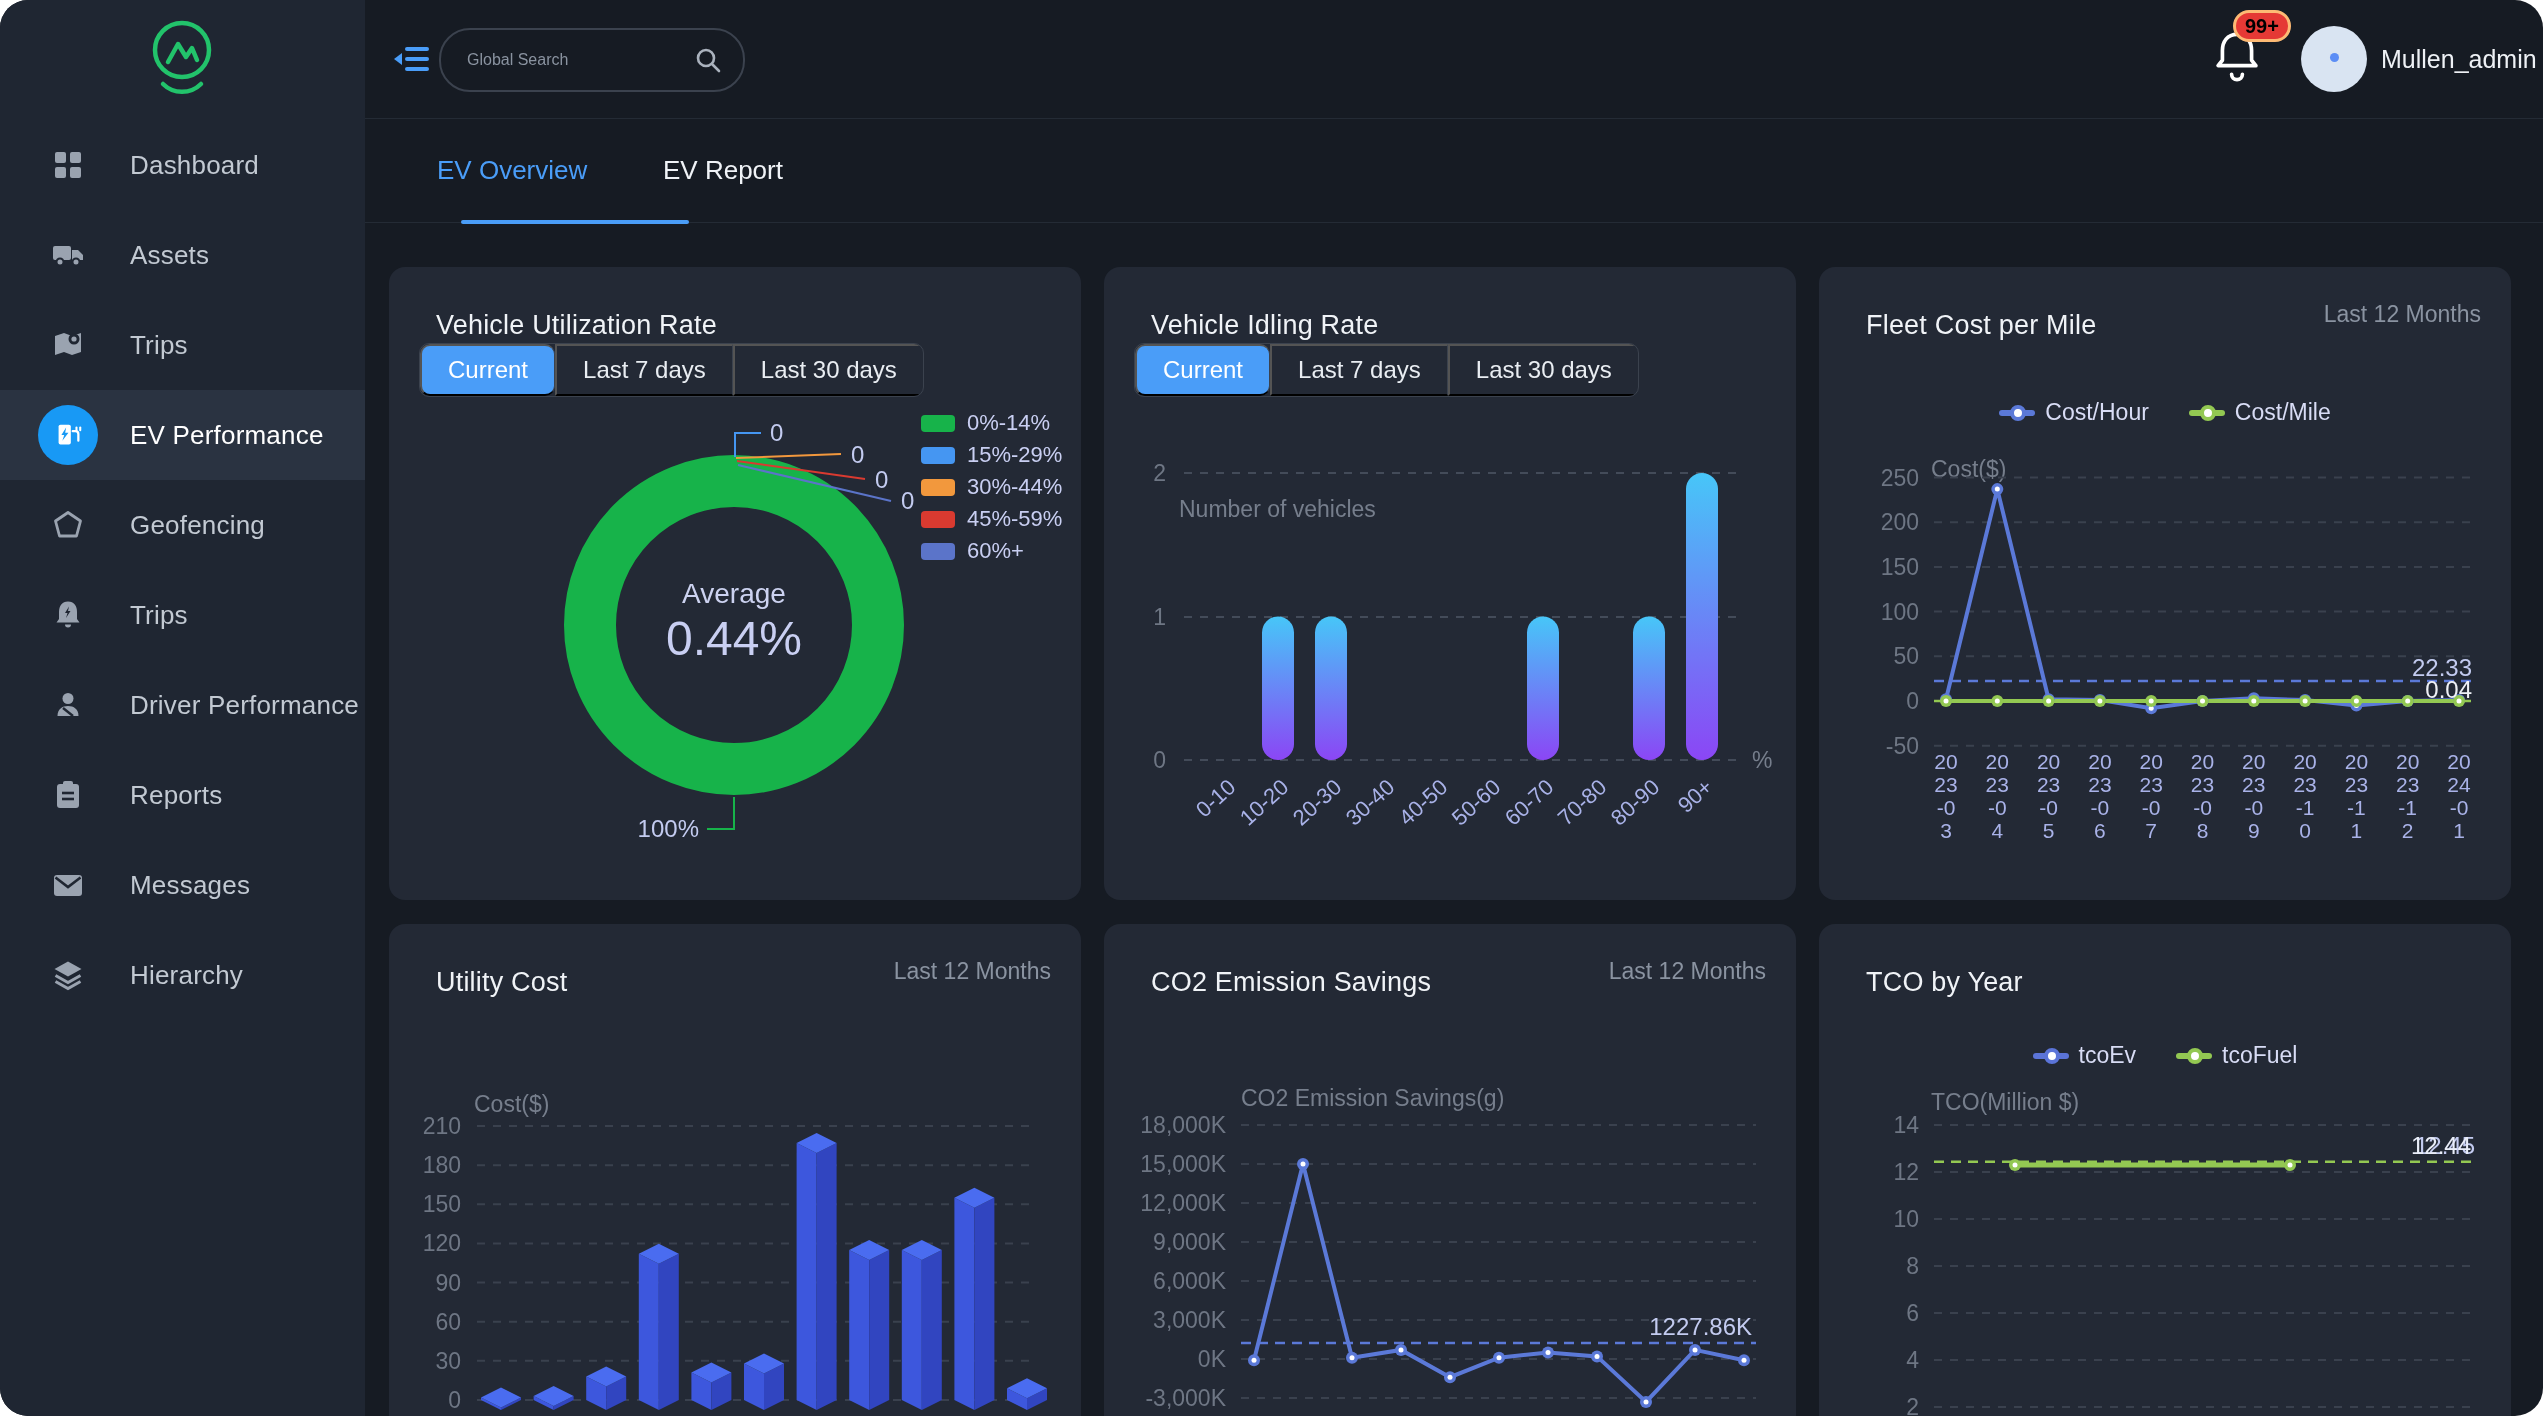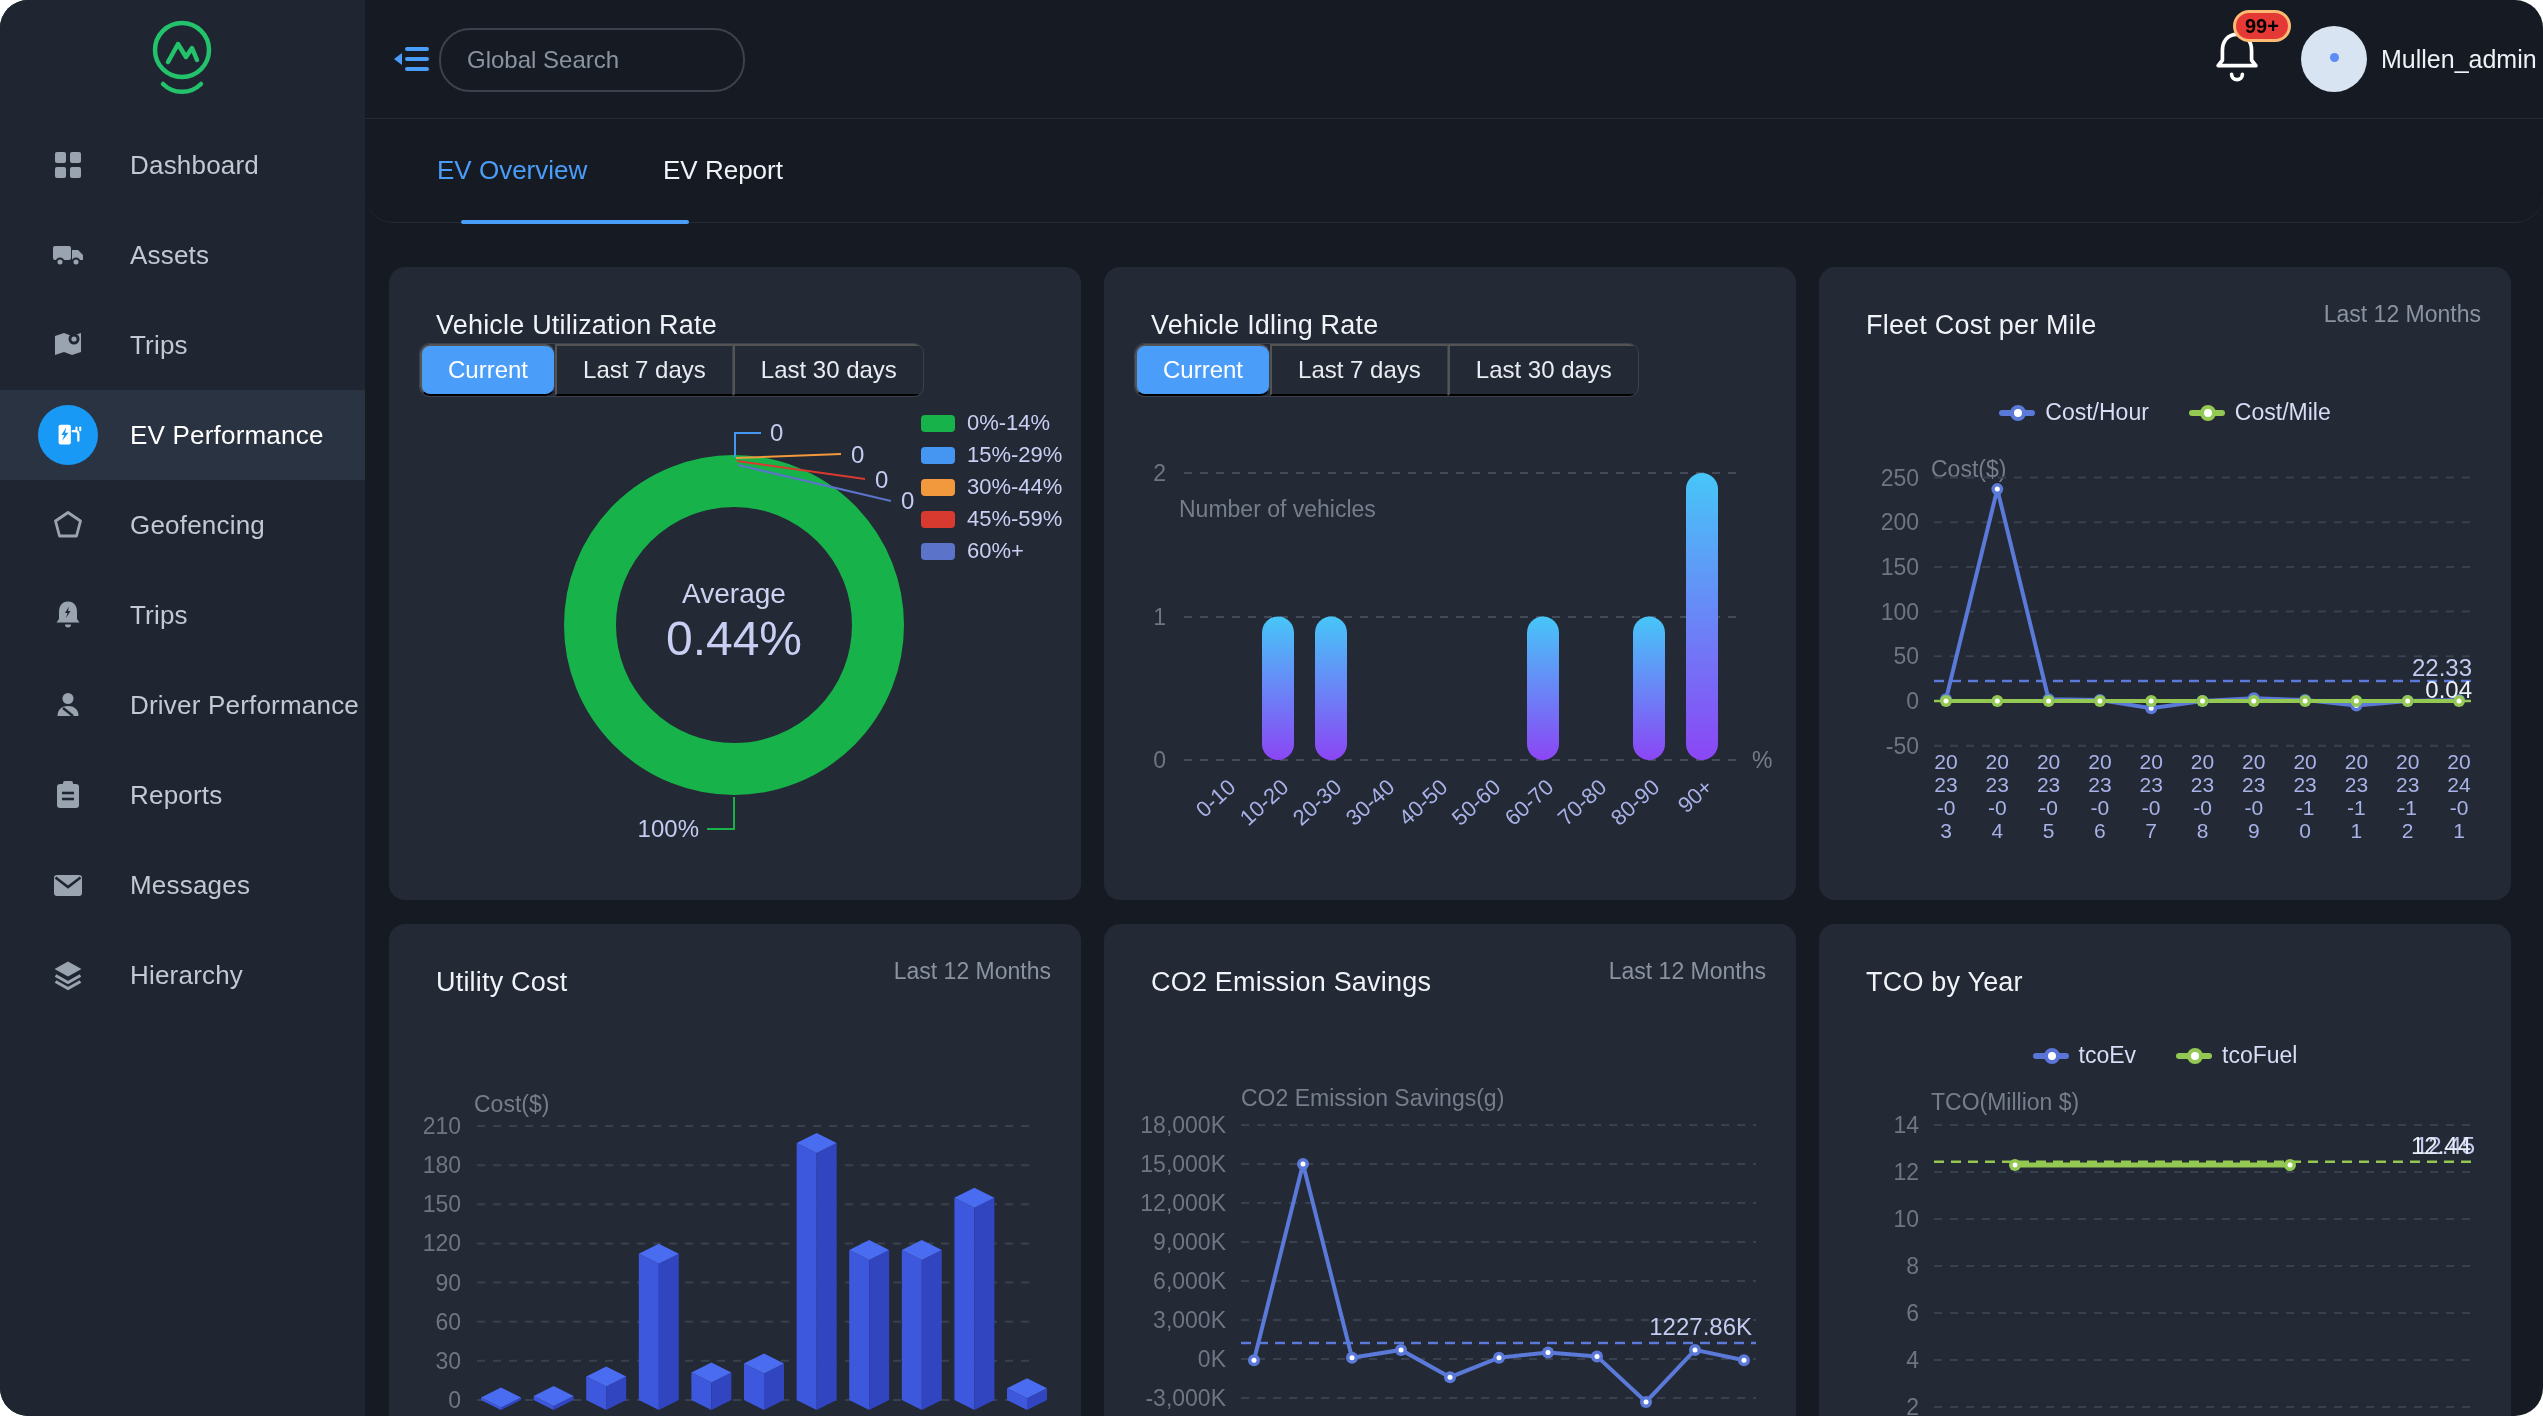--- a/index.html
+++ b/index.html
@@ -15,31 +15,31 @@
   .nav-item.active .nav-icon{left:38px;width:60px;height:60px;background:#1899f5;border-radius:50%;color:#ffffff;}
   .nav-icon svg{width:34px;height:34px;}
   .nav-item.active .nav-icon svg{width:32px;height:32px;}
   .nav-label{position:absolute;left:130px;font-size:26px;color:#c2c9d2;letter-spacing:.2px;}
   .nav-item.active .nav-label{color:#ffffff;}
 
   
   .topbar{position:absolute;left:365px;top:0;width:2178px;height:118px;border-bottom:1px solid #242b35;}
   .collapse-btn{position:absolute;left:28px;top:44px;width:36px;height:30px;color:#4a9df8;cursor:pointer;}
   .search{position:absolute;left:74px;top:28px;width:302px;height:60px;border:2px solid #3b424e;border-radius:31px;display:flex;align-items:center;}
-  .search input{flex:1;background:transparent;border:none;outline:none;color:#dfe4ea;font-size:24px;padding-left:26px;font-family:"Liberation Sans",sans-serif;}
+  .search input{flex:1;background:transparent;border:none;outline:none;color:#dfe4ea;font-size:16px;padding-left:26px;font-family:"Liberation Sans",sans-serif;}
   .search input::placeholder{color:#8a93a0;}
   .search-ic{width:26px;height:26px;margin-right:22px;color:#aab2bd;}
   .bell{position:absolute;left:1848px;top:30px;width:48px;height:54px;color:#ffffff;cursor:pointer;}
   .badge{position:absolute;left:1868px;top:10px;background:#e53935;border:3px solid #fdba74;border-radius:17px;color:#000000;font-size:20px;font-weight:bold;padding:3px 9px;line-height:1;}
   .avatar{position:absolute;left:1936px;top:26px;width:66px;height:66px;border-radius:50%;background:#d9e4f2;cursor:pointer;}
   .avatar i{position:absolute;left:29px;top:27px;width:9px;height:9px;border-radius:50%;background:#5b8df5;}
   .username{position:absolute;left:2016px;top:0;height:118px;line-height:118px;color:#eef1f5;font-size:25px;}
 
   
-  .tabsbar{position:absolute;left:365px;top:118px;width:2178px;height:104px;border-bottom:1px solid #242b35;border-radius:28px;}
+  .tabsbar{position:absolute;left:365px;top:118px;width:2178px;height:104px;border-bottom:1px solid #242b35;}
   .tab{position:absolute;top:0;height:104px;line-height:104px;font-size:26px;cursor:pointer;color:#f0f3f7;}
   .tab.active{color:#4a9df8;}
   .tab-underline{position:absolute;left:24px;bottom:-2px;width:228px;height:4px;background:#4a9df8;border-radius:2px;}
 
   
   .card{position:absolute;width:692px;height:633px;background:#232935;border-radius:16px;}
   .card-title{position:absolute;left:32px;top:28px;margin:15px;font-size:27px;font-weight:500;color:#f0f3f7;letter-spacing:.2px;}
   .card-period{position:absolute;right:30px;top:34px;font-size:23px;color:#8a93a1;}
   .filters{position:absolute;left:30px;top:76px;display:flex;height:52px;border:1px solid #3b424e;border-radius:10px;overflow:hidden;}
   .filter-btn{display:flex;align-items:center;padding:15px 26px;font-size:24px;color:#e9edf2;border-right:1px solid #3b424e;cursor:pointer;background:transparent;}

